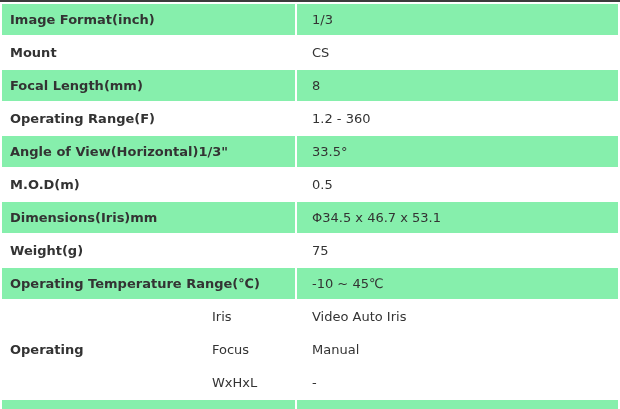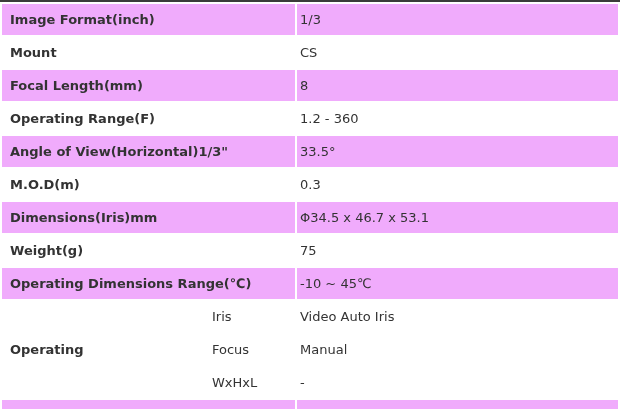--- a/index.html
+++ b/index.html
@@ -32,24 +32,24 @@
     overflow: hidden;
   }
   td.lbl {
     font-weight: bold;
     padding-left: 8px;
   }
   td.mid {
     padding-left: 12px;
   }
   td.val {
-    padding-left: 3px;
+    padding-left: 15px;
   }
   td.g {
-    background: #f0abfc;
+    background: #86efac;
   }
 </style>
 </head>
 <body>
 
 <table class="spec">
   <colgroup>
       <col class="c1">
       <col class="c2">
       <col class="c3">
@@ -71,32 +71,32 @@
   <tr>
     <td class="lbl" colspan="2">Operating Range(F)</td>
     <td class="val">1.2 - 360</td>
   </tr>
   <tr>
     <td class="lbl g" colspan="2">Angle of View(Horizontal)1/3"</td>
     <td class="val g">33.5°</td>
   </tr>
   <tr>
     <td class="lbl" colspan="2">M.O.D(m)</td>
-    <td class="val">0.3</td>
+    <td class="val">0.5</td>
   </tr>
   <tr>
     <td class="lbl g" colspan="2">Dimensions(Iris)mm</td>
     <td class="val g">Φ34.5 x 46.7 x 53.1</td>
   </tr>
   <tr>
     <td class="lbl" colspan="2">Weight(g)</td>
     <td class="val">75</td>
   </tr>
   <tr>
-    <td class="lbl g" colspan="2">Operating Dimensions Range(℃)</td>
+    <td class="lbl g" colspan="2">Operating Temperature Range(℃)</td>
     <td class="val g">-10 ~ 45℃</td>
   </tr>
 
   <tr>
     <td class="lbl" rowspan="3">Operating</td>
     <td class="mid">Iris</td>
     <td class="val">Video Auto Iris</td>
   </tr>
   <tr>
     <td class="mid">Focus</td>

